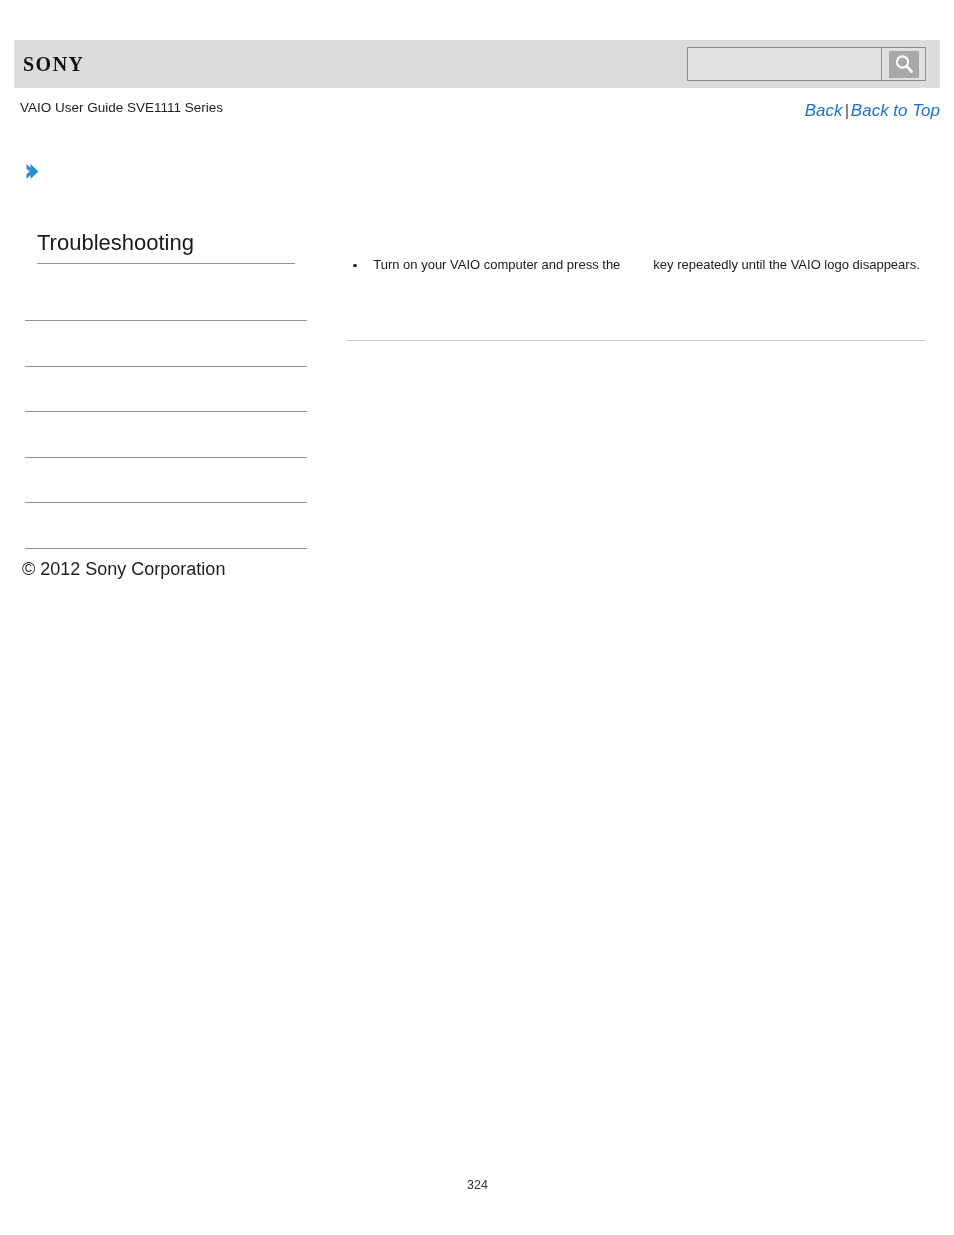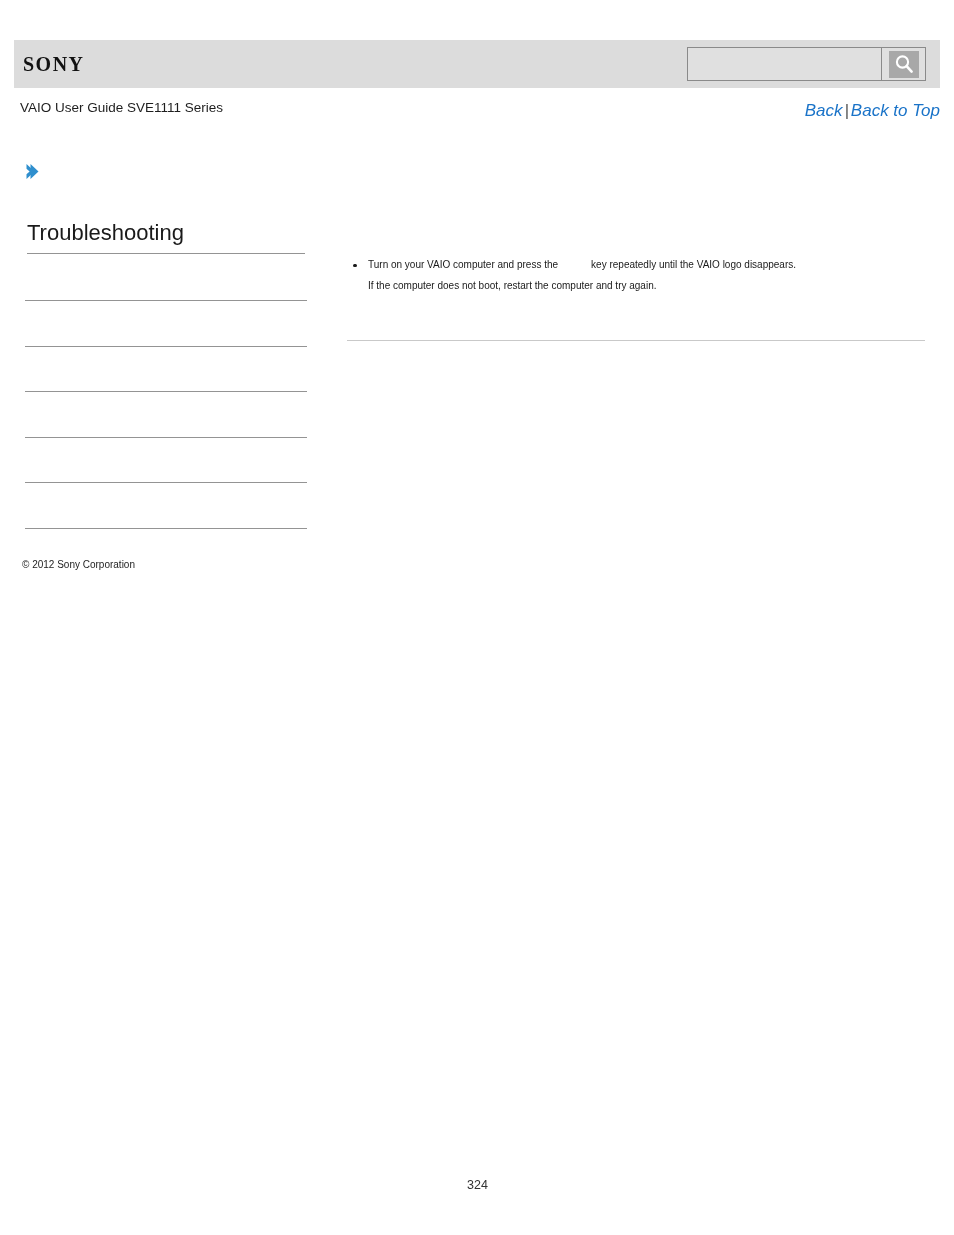--- a/index.html
+++ b/index.html
@@ -129,62 +129,63 @@
   #sidebar {
     position: absolute;
     left: 25px;
     top: 218px;
     width: 282px;
   }
   #sidebar-title {
     font-size: 22px;
     font-weight: normal;
     color: #1a1a1a;
-    margin: 2px;
+    margin: 12px;
     padding-bottom: 7px;
     line-height: 1.16;
     border-bottom: 1px solid #949494;
   }
   .sidebar-item {
     min-height: 45.6px;
     border-bottom: 1px solid #949494;
     display: flex;
     align-items: center;
     font-size: 13px;
     color: #1e1e1e;
   }
   .sidebar-item-label { display: block; }
 
   
   #copyright {
     position: absolute;
     left: 22px;
     top: 559px;
-    font-size: 10px;
+    font-size: 18px;
     color: #1e1e1e;
   }
 
   
   #main-content {
     position: absolute;
     left: 347px;
     top: 255px;
     width: 578px;
   }
   #content-list {
     list-style: none;
     margin: 0;
     padding: 0;
   }
   #content-list li {
     position: relative;
     padding-left: 21px;
-    font-size: 10px;
+    font-size: 13px;
     line-height: 20.5px;
     color: #1a1a1a;
+    text-align: center;
   }
   #content-list li::before {
     content: "";
     position: absolute;
     left: 6px;
     top: 8.5px;
     width: 3.5px;
     height: 3.5px;
     border-radius: 50%;
     background: #1a1a1a;
@@ -277,19 +278,18 @@
   </div>
 </nav>
 
 <div id="copyright">© 2012 Sony Corporation</div>
 
 <main id="main-content">
   <ul id="content-list">
     <li>
       <span>Turn on your VAIO computer and press the</span><span class="key-placeholder"></span><span>key repeatedly until the VAIO logo disappears.</span>
       <br>
-      <span>If the computer does not boot, restart the computer and try again.</span>
     </li>
   </ul>
 </main>
 <div id="content-divider"></div>
 
 <div id="page-number">324</div>
 
 </body></html>

